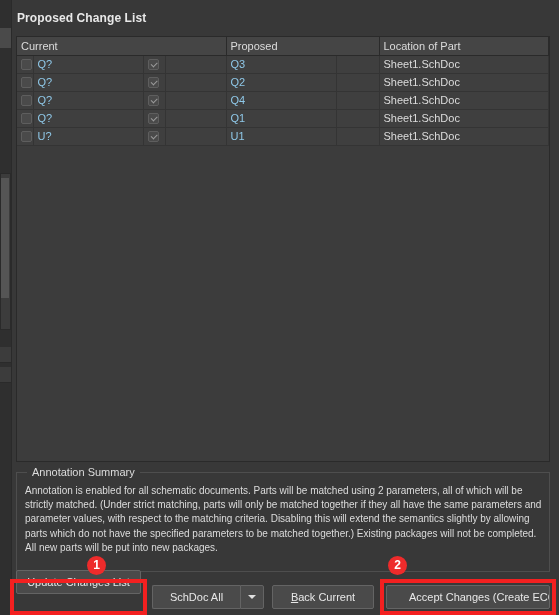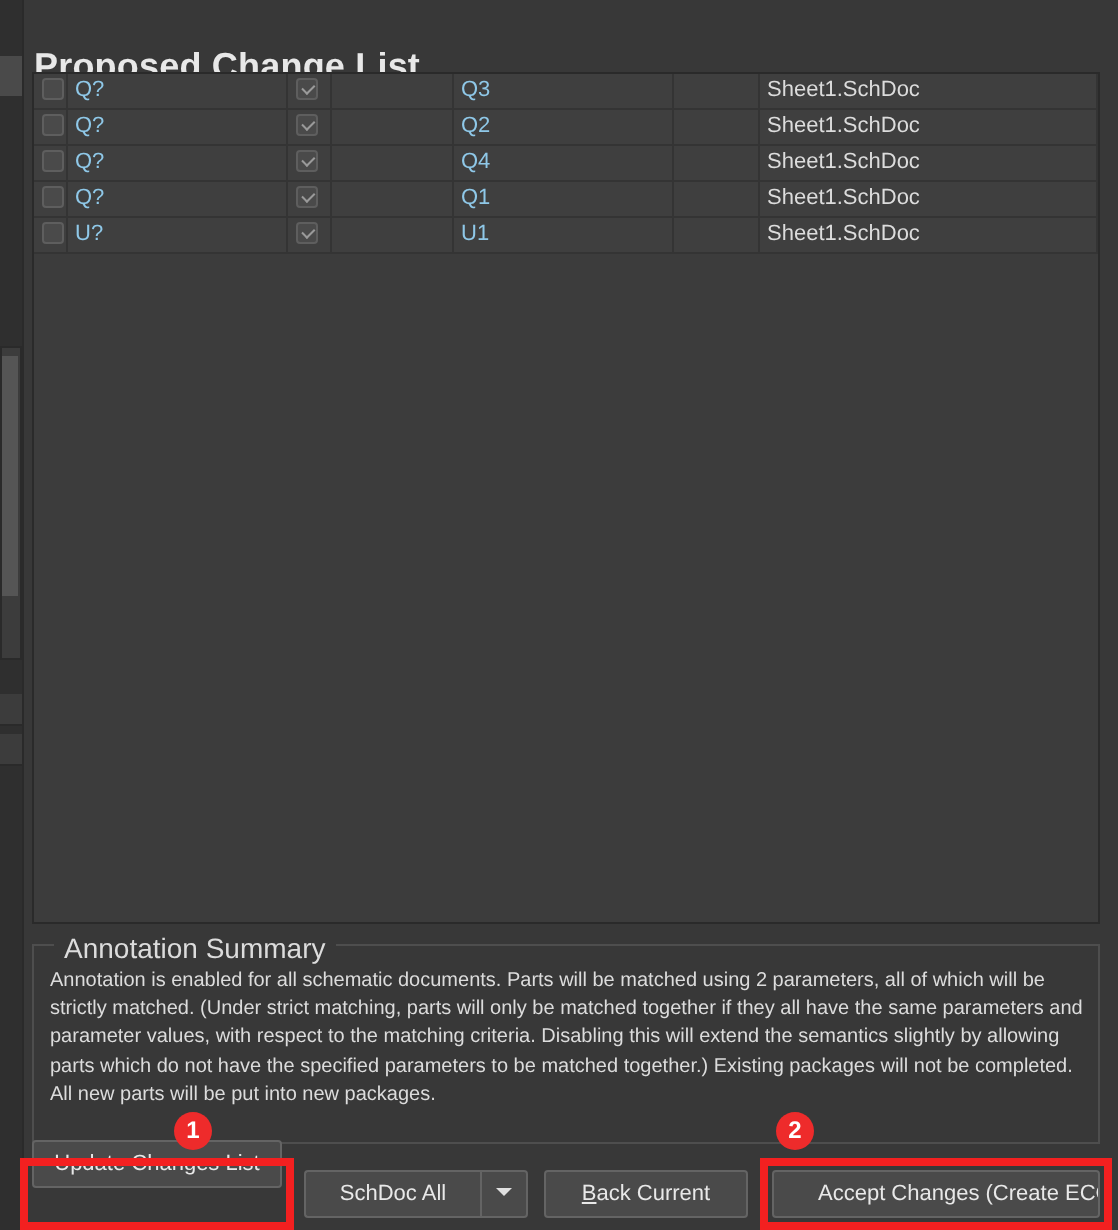--- a/index.html
+++ b/index.html
@@ -46,22 +46,22 @@
     position: absolute;
     left: 0;
     width: 11px; height: 16px;
     background: #3c3c3c;
     border-bottom: 1px solid #2a2a2a;
   }
 
   
   .page-title {
     position: absolute;
-    left: 17px; top: 23px;
-    font-size: 18px;
+    left: 17px; top: 11px;
+    font-size: 12px;
     font-weight: bold;
     color: #e8e8e8;
     letter-spacing: .1px;
   }
 
   
   .change-panel {
     position: absolute;
     left: 16px; top: 36px;
     width: 534px; height: 426px;
@@ -161,21 +161,21 @@
     position: absolute;
     left: 16px; top: 472px;
     width: 534px; height: 100px;
     border: 1px solid #4e4e4e;
   }
   .summary-legend {
     position: absolute;
     left: 10px; top: -7px;
     background: #383838;
     padding: 0 5px;
-    font-size: 14px;
+    font-size: 11px;
     color: #dcdcdc;
   }
   .summary-text {
     position: absolute;
     left: 8px; top: 11px;
     width: 518px;
     font-size: 10px;
     line-height: 14.2px;
     color: #dcdcdc;
   }
@@ -268,20 +268,25 @@
       <col style="width:16px">
         <col style="width:110px">
       <col style="width:22px">
         <col style="width:61px">
       <col style="width:110px">
         <col style="width:43px">
       <col>
     </colgroup>
 
     <tbody>
+        <tr class="group-row">
+      <th colspan="4">Current</th>
+      <th colspan="2">Proposed</th>
+      <th>Location of Part</th>
+    </tr>
 
 
     </tbody>
       <tbody id="rows-body">
         <tr class="data-row">
           <td class="cbcell"><span class="cbox"></span></td>
           <td class="designator">Q?</td>
           <td class="cbcell"><span class="cbox checked"></span></td>
           <td></td>
           <td class="designator">Q3</td>

